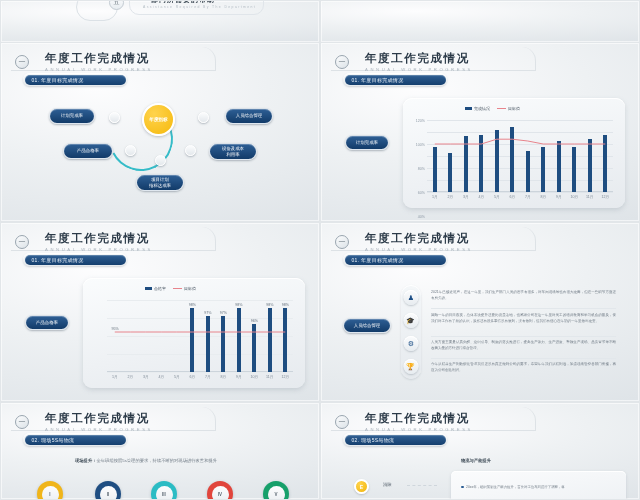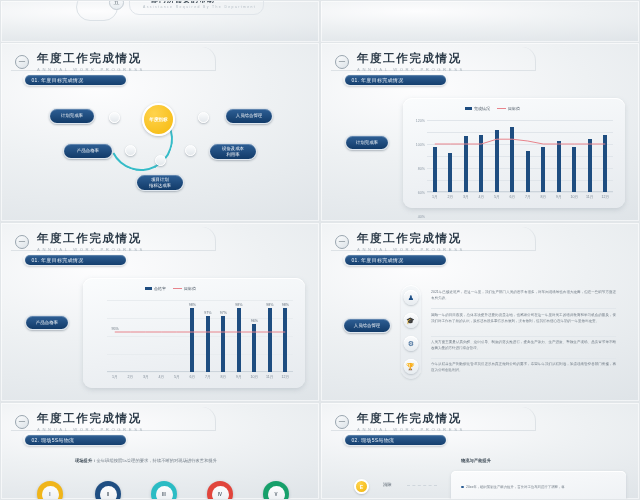--- a/index.html
+++ b/index.html
@@ -27,21 +27,21 @@
   .slide.partial { border-bottom: none; }
 
   
   .hdr { position: absolute; left: 14px; top: 9px; display: flex; align-items: center; }
   .hdr-mark {
     width: 14px; height: 14px; border-radius: 50%;
     border: 1px solid #9aa6b0; background: linear-gradient(145deg,#fbfcfd,#dde3e8);
     display: flex; align-items: center; justify-content: center;
     font-size: 7px; color: #5f6b75; line-height: 1;
   }
-  .hdr-txt { margin-left: 8px; }
+  .hdr-txt { margin-left: 16px; }
   .hdr-title {
     font-size: 11.5px; font-weight: bold; color: #2b3a48;
     letter-spacing: 1.6px; line-height: 1.1;
     text-shadow: 0 1px 0 rgba(255,255,255,.9);
   }
   .hdr-sub {
     font-size: 4.2px; color: #a9b3bc; letter-spacing: 2.6px;
     margin-top: 2px; text-transform: uppercase;
   }
   .hdr-rule {

